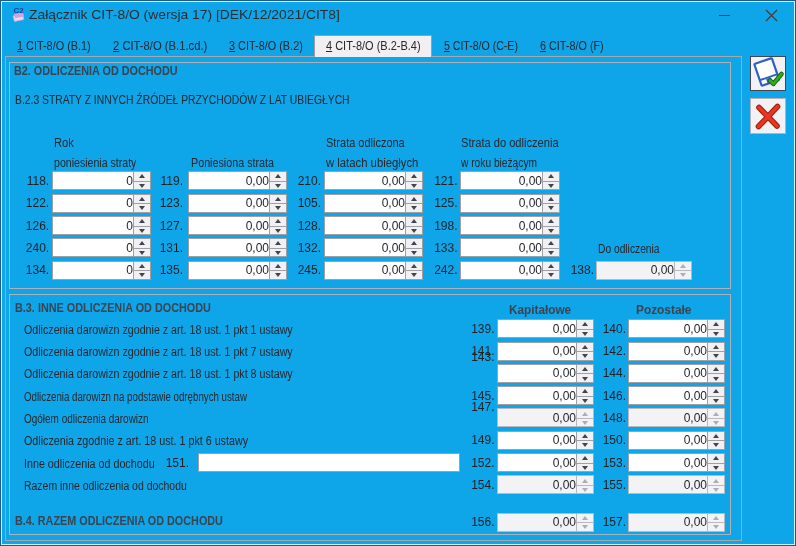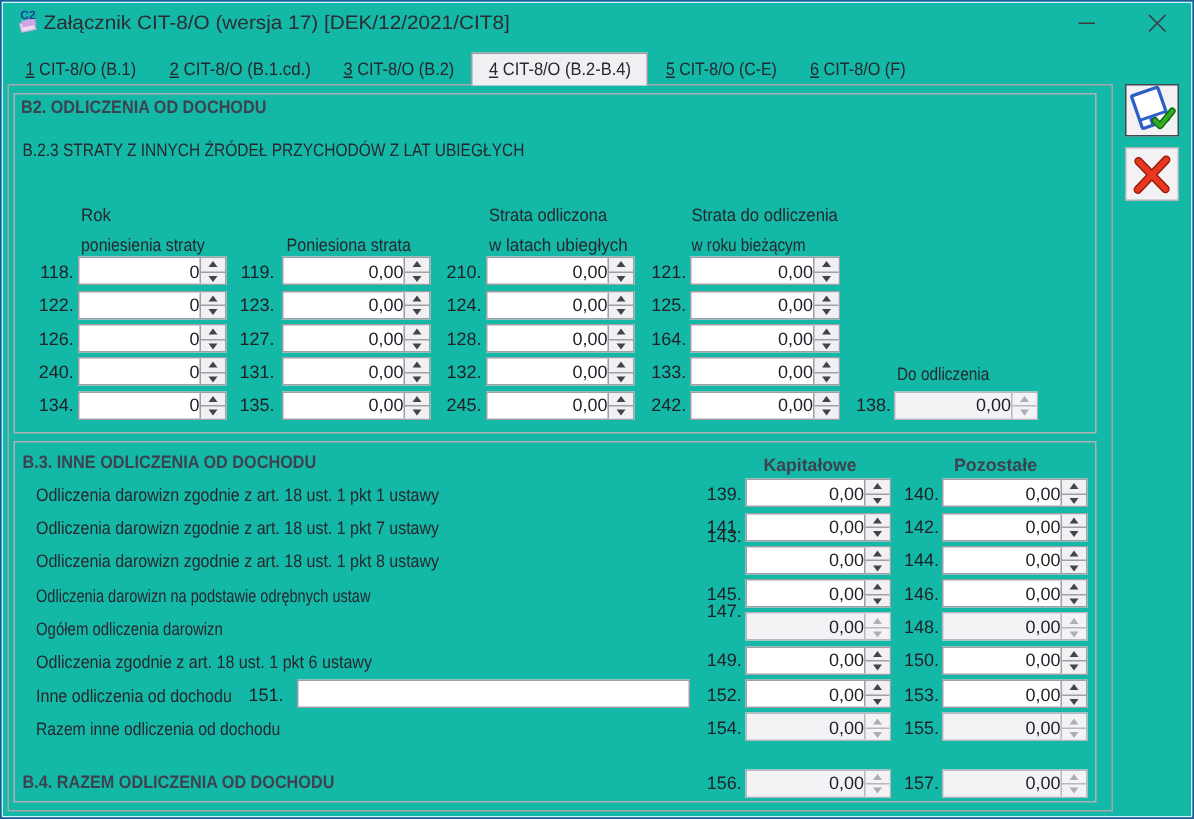--- a/index.html
+++ b/index.html
@@ -1,15 +1,15 @@
 <!DOCTYPE html>
 <html><head><meta charset="utf-8"><style>*{margin:0;padding:0}
 html,body{width:796px;height:546px;overflow:hidden}
 body{font-family:"Liberation Sans",sans-serif;background:#fff}
-.win{position:relative;width:796px;height:546px;background:#14b8a6}
+.win{position:relative;width:796px;height:546px;background:#0ea5e9}
 .win::before{content:'';position:absolute;inset:0;border:1px solid #1c5a92;pointer-events:none;z-index:60}
 .win::after{content:'';position:absolute;inset:1px 1px 1.5px 1px;border:1px solid #cdf2fb;pointer-events:none;z-index:59}
 .winbb{position:absolute;left:0;right:0;bottom:0;height:2px;background:#1c5a92;z-index:58}
 .t{position:absolute;font-size:12px;line-height:14px;white-space:pre;transform-origin:0 50%;color:#26282e}
 .lt{position:absolute;font-size:13px;line-height:15px;white-space:pre;transform-origin:0 50%;color:#2b2d33}
 .bt{position:absolute;font-size:12px;line-height:14px;white-space:pre;transform-origin:0 50%;color:#3c434f;font-weight:bold}
 .n{position:absolute;width:42px;text-align:right;font-size:12px;line-height:13px;white-space:pre;color:#1f2127}
 .sp{position:absolute;height:19px;box-sizing:border-box;border:1px solid #9fa0a6;background:#fff;font-size:12px;color:#1d1f26}
 .sp .v{position:absolute;right:17px;top:2.5px;line-height:13px}
 .sp .b{position:absolute;right:0;top:0;bottom:0;width:16px;background:#f1f0f3;border-left:1px solid #9fa0a6}
@@ -96,21 +96,21 @@
       </span>
     </div>
 <div class="n" style="left:141px;top:197.0px">123.</div>
 <div class="sp" style="left:188px;top:193.5px;width:99px">
       <span class="v">0,00</span>
       <span class="b">
         <i class="u"></i>
         <i class="d"></i>
       </span>
     </div>
-<div class="n" style="left:279px;top:197.0px">124.</div>
+<div class="n" style="left:279px;top:197.0px">105.</div>
 <div class="sp" style="left:324px;top:193.5px;width:99px">
       <span class="v">0,00</span>
       <span class="b">
         <i class="u"></i>
         <i class="d"></i>
       </span>
     </div>
 <div class="n" style="left:415.5px;top:197.0px">125.</div>
 <div class="sp" style="left:460px;top:193.5px;width:100px">
       <span class="v">0,00</span>
@@ -136,21 +136,21 @@
       </span>
     </div>
 <div class="n" style="left:279px;top:219.5px">128.</div>
 <div class="sp" style="left:324px;top:216px;width:99px">
       <span class="v">0,00</span>
       <span class="b">
         <i class="u"></i>
         <i class="d"></i>
       </span>
     </div>
-<div class="n" style="left:415.5px;top:219.5px">164.</div>
+<div class="n" style="left:415.5px;top:219.5px">198.</div>
 <div class="sp" style="left:460px;top:216px;width:100px">
       <span class="v">0,00</span>
       <span class="b">
         <i class="u"></i>
         <i class="d"></i>
       </span>
     </div>
 <div class="n" style="left:7.200000000000003px;top:241.5px">240.</div>
 <div class="sp" style="left:52px;top:238px;width:99px">
       <span class="v">0</span>

